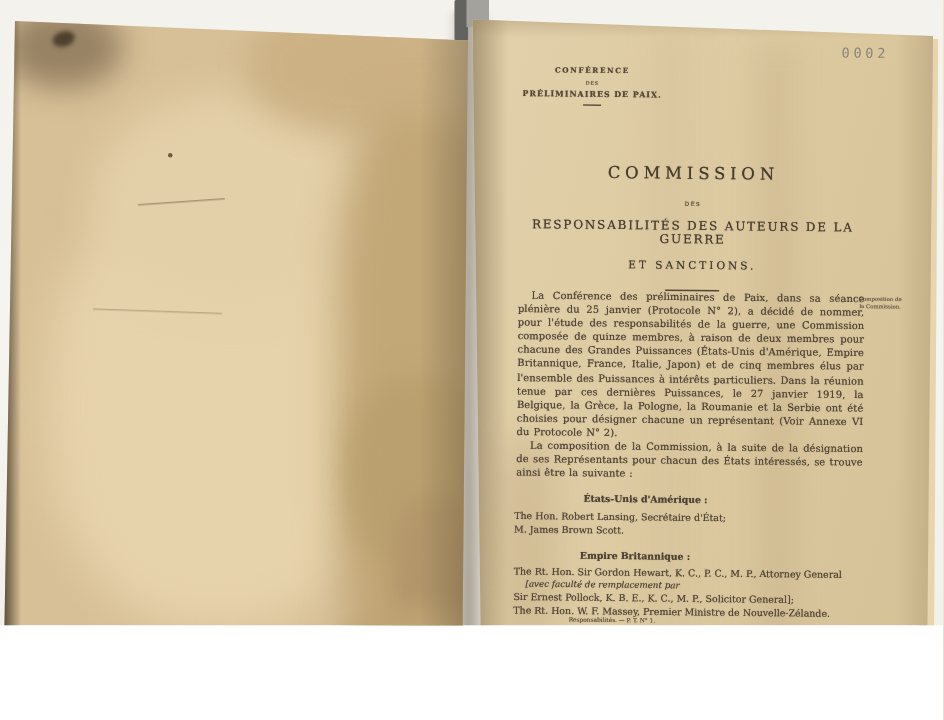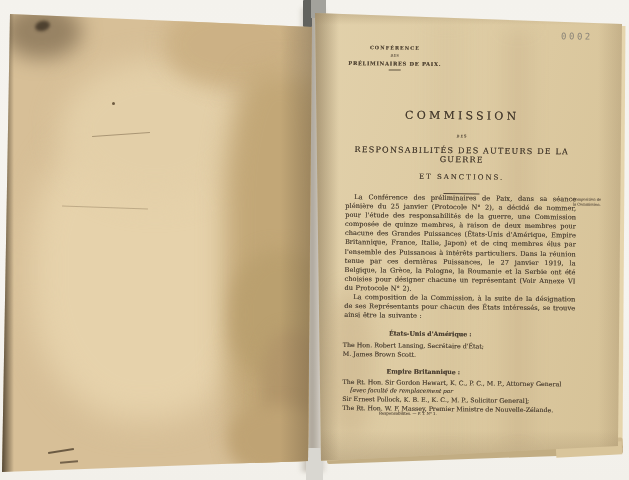--- a/index.html
+++ b/index.html
@@ -1,18 +1,18 @@
 <!DOCTYPE html>
 <html><head>
 <meta charset="utf-8">
 <style>
   html,body{margin:0;padding:0;}
   #canvas{
     position:relative;
-    width:629px;height:480px;
+    width:629px;height:417px;
     background:linear-gradient(180deg,#f4f2ed 0%,#f6f4f0 60%,#f2f0ea 100%);
     overflow:hidden;
     font-family:"DejaVu Serif",serif;
   }
   .abs{position:absolute;}
   .layer{position:absolute;inset:0;}
 
   
   .gutter-shadow{left:299px;top:8px;width:28px;height:464px;
     background:linear-gradient(90deg,rgba(90,75,52,0) 0%,rgba(80,66,45,.45) 45%,rgba(80,66,45,.35) 60%,rgba(90,75,52,0) 100%);

